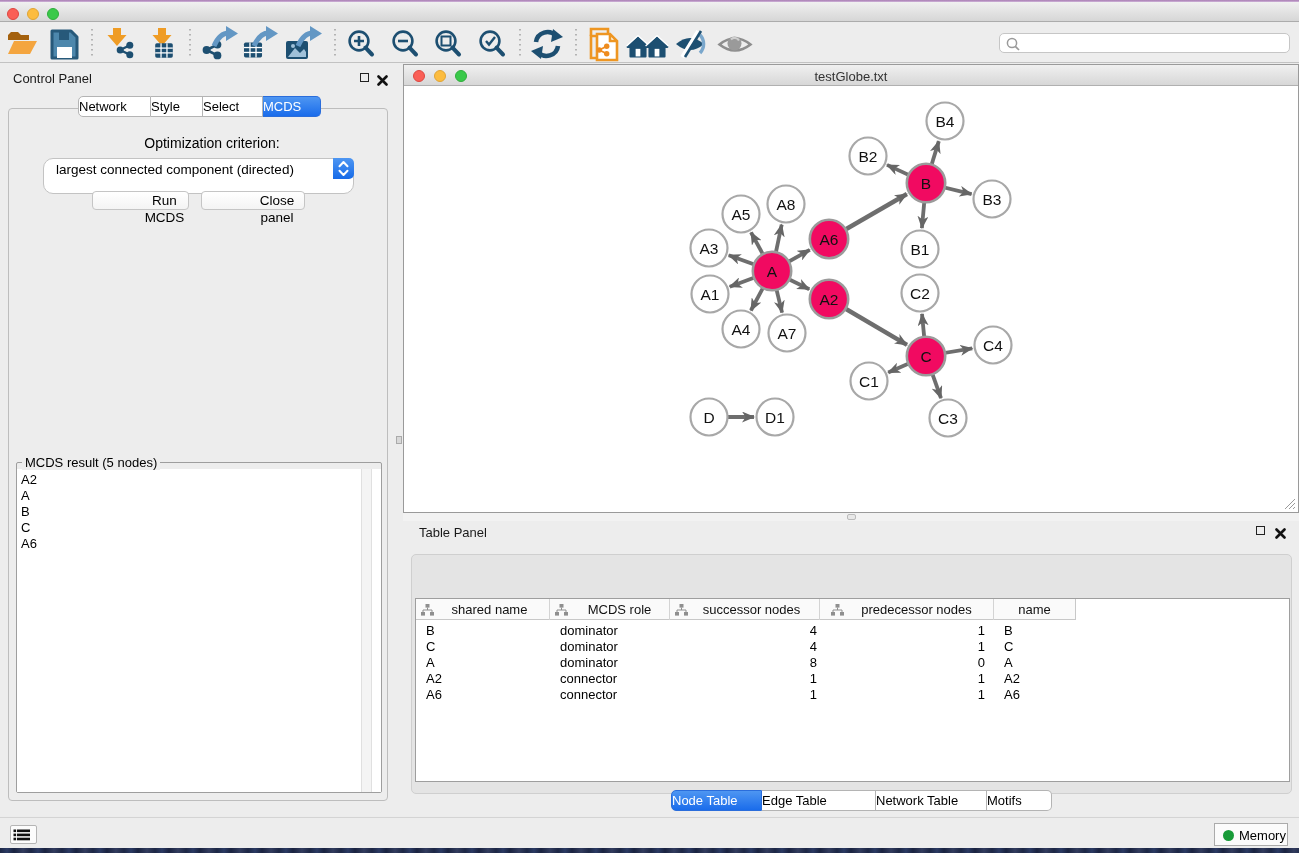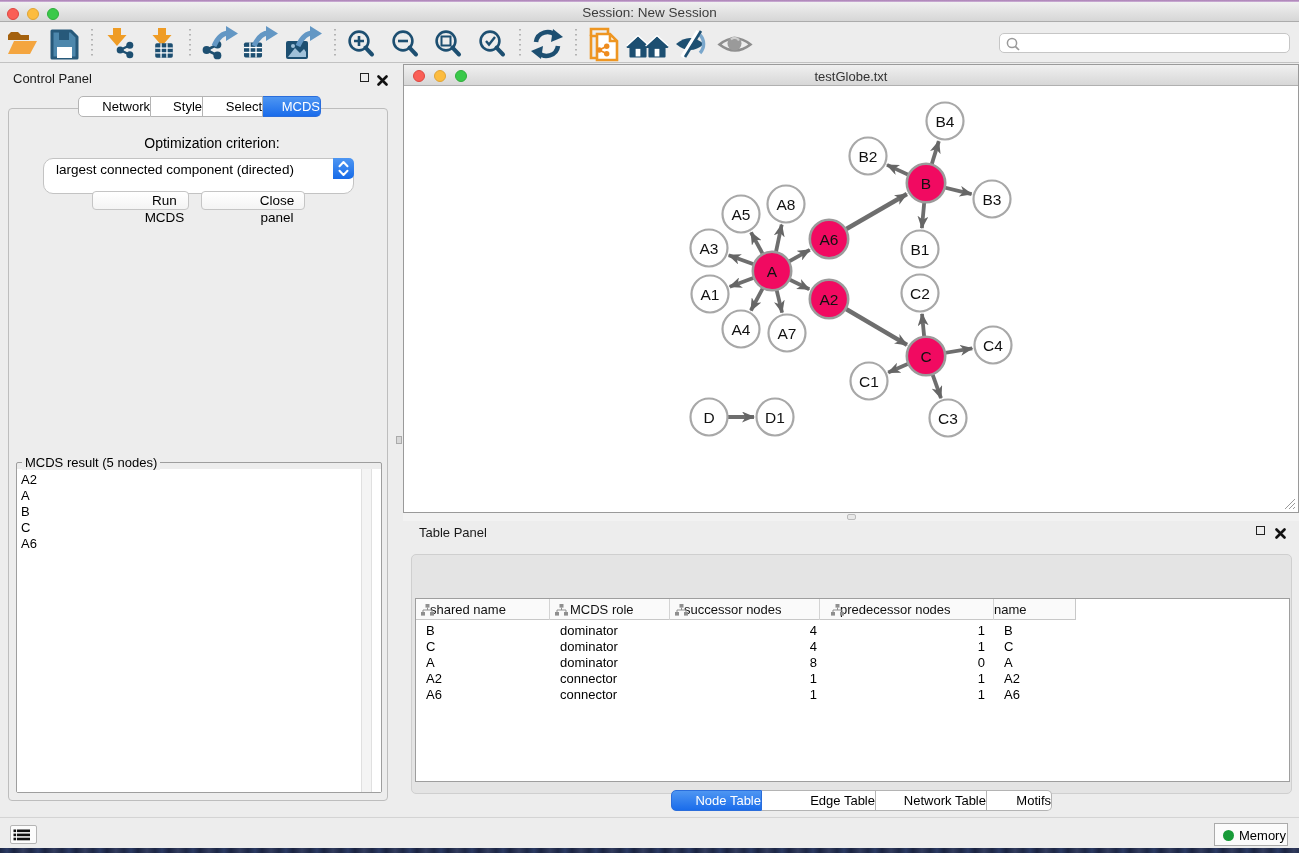--- a/index.html
+++ b/index.html
@@ -25,21 +25,21 @@
   border-bottom:1px solid #c2c2c2; }
 #searchbox { position:absolute; left:999px; top:10px; width:291px; height:20px;
   background:#fff; border:1px solid #c6c6c6; border-radius:5px; }
 
 #cpanel { left:0; top:63px; width:390px; height:753px; background:#ededed; }
 #cpanel .ptitle { position:absolute; left:13px; top:8px; font-size:13px; color:#1a1a1a; }
 .wicon-sq { position:absolute; width:9px; height:9px; border:1.5px solid #222; top:10px; }
 .wicon-x { position:absolute; top:9px; }
 
 .seg { position:absolute; display:flex; height:21px; }
-.seg .tab { height:21px; line-height:20px; font-size:13px; text-align:right;
+.seg .tab { height:21px; line-height:20px; font-size:13px; text-align:left;
   background:#fff; border:1px solid #b4b4b4; border-left:none; color:#000; }
 .seg .tab:first-child { border-left:1px solid #b4b4b4; border-radius:5px 0 0 5px; }
 .seg .tab:last-child { border-radius:0 5px 5px 0; }
 .seg .tab.sel { background:linear-gradient(#4e96f2,#1a6ceb); color:#fff; border-color:#2a6ddb; }
 #cpinner { position:absolute; left:8px; top:45px; width:380px; height:693px;
   border:1px solid #bdbdbd; border-radius:4px; background:#ededed; }
 
 #optlabel { position:absolute; left:0; width:390px; top:72px; text-align:center; font-size:14px;padding-left:34px; }
 #dropdown { position:absolute; left:43px; top:95px; width:311px; height:36px;
   background:#fff; border:1px solid #c3c3c3; border-radius:10px; }
@@ -78,42 +78,41 @@
 #tpanel { left:403px; top:521px; width:896px; height:295px; background:#ededed; }
 #tpanel .ptitle { position:absolute; left:16px; top:4px; font-size:13px; color:#1a1a1a; }
 #tcontainer { position:absolute; left:8px; top:33px; width:881px; height:240px;
   background:#e4e4e4; border:1px solid #cfcfcf; border-radius:5px; }
 #ttoolbar { position:absolute; left:0; top:0; width:100%; height:43px;margin-top:36px; }
 #ttable { position:absolute; left:3px; top:43px; width:875px; height:184px;
   background:#fff; border:1px solid #9e9e9e; }
 .thead { position:absolute; left:0; top:0; width:660px; height:21px; background:#fafafa;
   border-bottom:1px solid #c8c8c8; }
 .thcell { position:absolute; top:0; height:21px; border-right:1px solid #d4d4d4;
-  font-size:13px; text-align:left; line-height:21px; color:#111; }
+  font-size:13px; text-align:center; line-height:21px; color:#111; }
 .trow { position:absolute; font-size:13px; color:#000; height:16px; line-height:16px; }
 
 #statusbar { left:0; top:817px; width:1299px; height:31px; background:#ededed;
   border-top:1px solid #d4d4d4; }
 #listbtn { position:absolute; left:10px; top:7px; width:27px; height:19px;
   background:#fcfcfc; border:1px solid #b5b5b5; border-radius:2px; }
 #membtn { position:absolute; left:1214px; top:5px; width:74px; height:23px;
   background:#fbfbfb; border:1px solid #ababab; }
 #membtn .dot { position:absolute; left:8px; top:6px; width:11px; height:11px;
   border-radius:50%; background:#189b38; }
 #membtn .t { position:absolute; left:24px; top:4px; font-size:13px; }
 svg text { font-family:"Liberation Sans", sans-serif; }
 </style>
 </head>
 <body>
 <div class="abs" id="desktop-top"></div>
 <div class="abs" id="titlebar">
   <div class="tl r" style="left:7px"></div>
   <div class="tl y" style="left:27px"></div>
   <div class="tl g" style="left:47px"></div>
-  <div class="title">Session: New Session</div>
 </div>
 <div class="abs" id="toolbar">
 <svg width="1299" height="40" viewBox="0 0 1299 40" style="position:absolute;left:0;top:0">
 <line x1="92" y1="6" x2="92" y2="36" stroke="#a5a5a5" stroke-width="1.6" stroke-dasharray="1.6 3.4"></line>
 <line x1="190" y1="6" x2="190" y2="36" stroke="#a5a5a5" stroke-width="1.6" stroke-dasharray="1.6 3.4"></line>
 <line x1="335" y1="6" x2="335" y2="36" stroke="#a5a5a5" stroke-width="1.6" stroke-dasharray="1.6 3.4"></line>
 <line x1="520" y1="6" x2="520" y2="36" stroke="#a5a5a5" stroke-width="1.6" stroke-dasharray="1.6 3.4"></line>
 <line x1="576" y1="6" x2="576" y2="36" stroke="#a5a5a5" stroke-width="1.6" stroke-dasharray="1.6 3.4"></line>
 <g transform="translate(22,21)">
 <path d="M-14 10 V-9 l3-3 h7 l3 3 h8 v5 h-21z" fill="#a4610e"></path>

